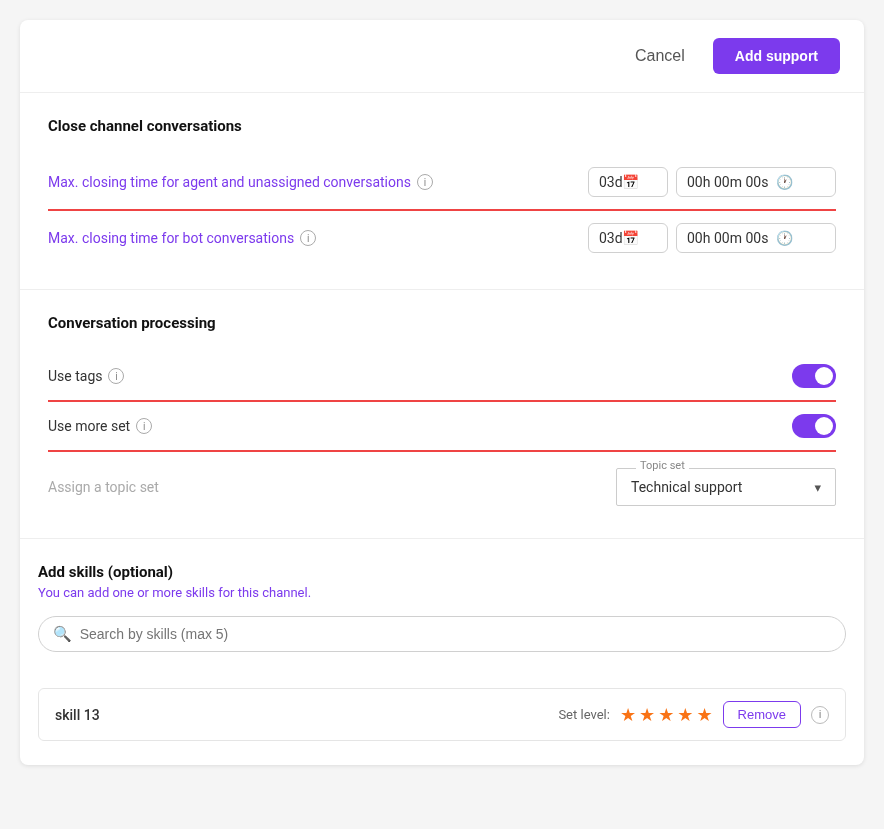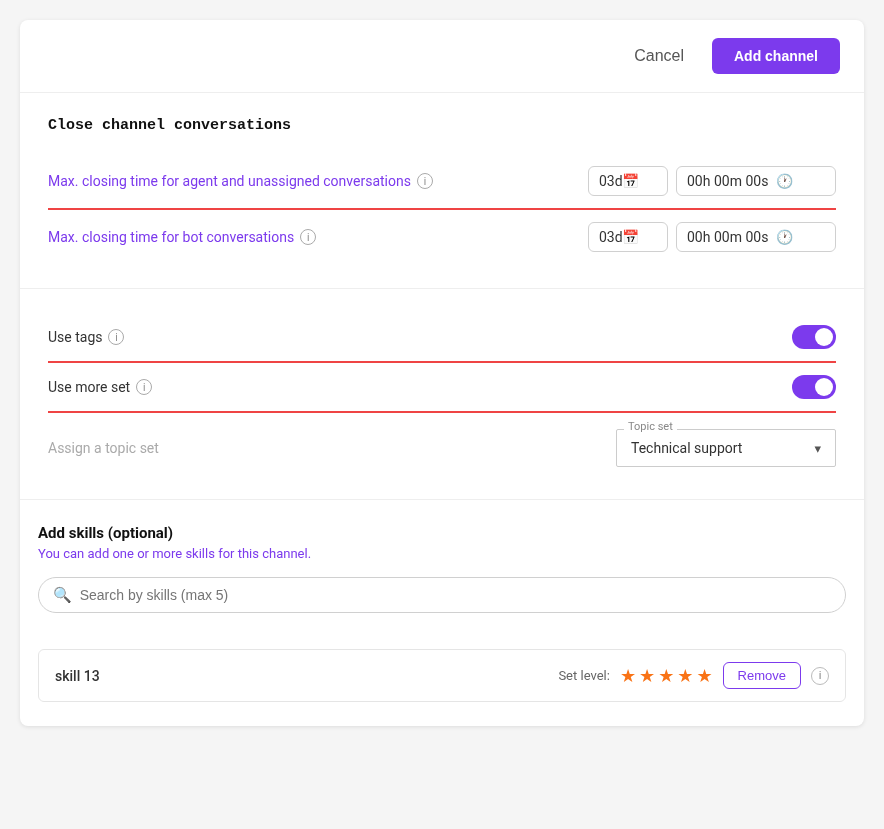--- a/index.html
+++ b/index.html
@@ -49,21 +49,20 @@
 
     .section {
       padding: 24px 28px;
       border-bottom: 1px solid #eee;
     }
     .section-title {
       font-size: 15px;
       font-weight: 700;
       color: #111;
       margin-bottom: 20px;
-      font-family: Liberation Mono, monospace;
     }
     .row {
       display: flex;
       align-items: center;
       justify-content: space-between;
       padding: 12px 0;
       border-bottom: 2px solid #ef4444;
     }
     .row:last-child { border-bottom: none; }
     .row-label {
@@ -157,21 +156,21 @@
       font-size: 14px;
       color: #aaa;
     }
     .topic-select-wrap {
       position: relative;
       min-width: 220px;
     }
     .topic-select-label {
       position: absolute;
       top: -9px;
-      left: 8px;
+      left: 20px;
       background: #fff;
       padding: 0 4px;
       font-size: 11px;
       color: #888;
     }
     .topic-select {
       display: flex;
       align-items: center;
       justify-content: space-between;
       border: 1.5px solid #ccc;
@@ -276,21 +275,21 @@
       cursor: pointer;
     }
   </style>
 </head>
 <body>
 
 <div class="card">
 
   <div class="header-row">
     <button class="btn-cancel">Cancel</button>
-    <button class="btn-add-channel">Add channel</button>
+    <button class="btn-add-channel">Add support</button>
   </div>
 
   <div class="section">
     <div class="section-title">Close channel conversations</div>
 
     <div class="row">
       <div class="row-label">
         <span>Max. closing time for agent and unassigned conversations</span>
         <span class="info-icon">i</span>
       </div>
@@ -318,20 +317,21 @@
         </div>
         <div class="input-time">
           <span>00h 00m 00s</span>
           <span class="clock-icon">🕐</span>
         </div>
       </div>
     </div>
   </div>
 
   <div class="section">
+    <div class="section-title">Conversation processing</div>
 
     <div class="row">
       <div class="row-label plain">
         <span>Use tags</span>
         <span class="info-icon">i</span>
       </div>
       <div class="toggle-wrap">
         <div class="toggle-track">
           <div class="toggle-thumb"></div>
         </div>

